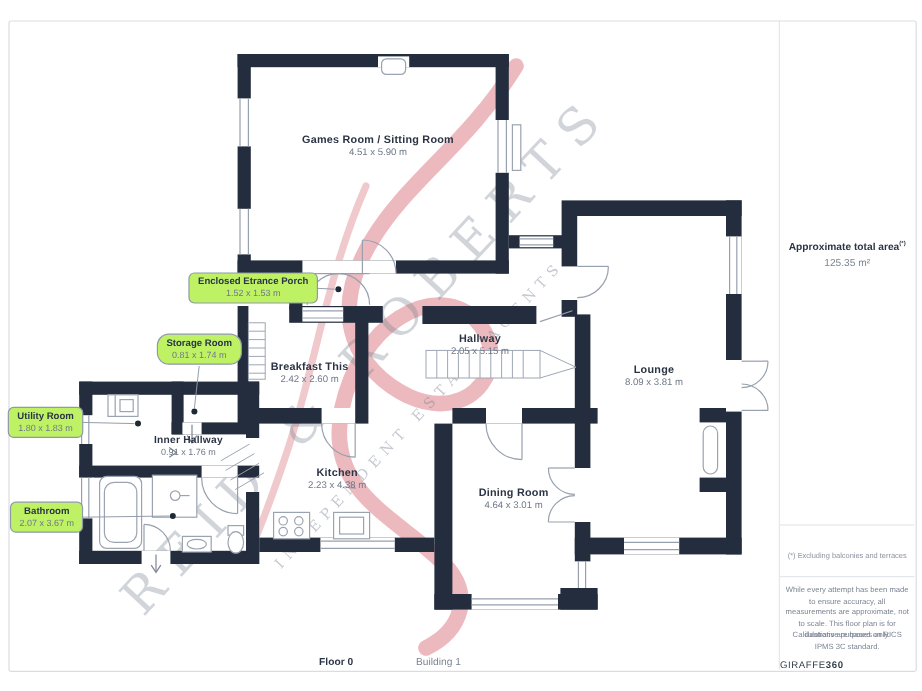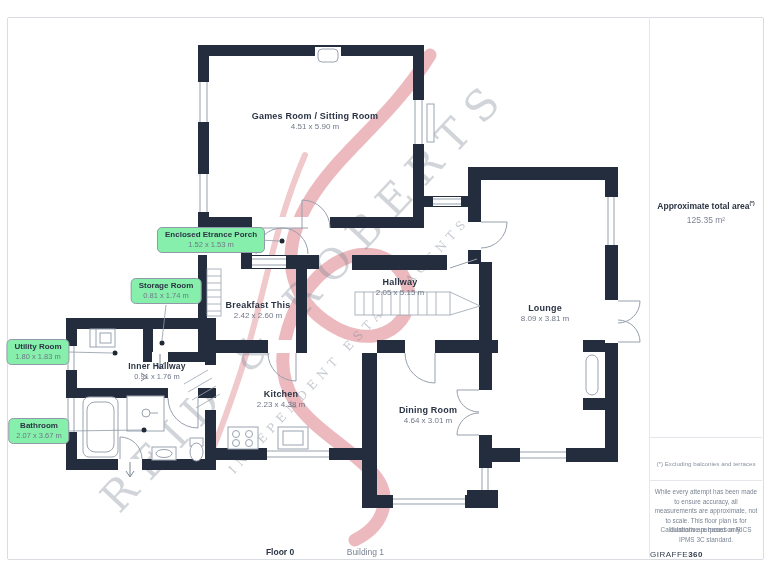--- a/index.html
+++ b/index.html
@@ -6,21 +6,21 @@
   .stage{position:relative;width:768px;height:576px;background:#ffffff;overflow:hidden;
          font-family:"Liberation Sans",sans-serif;}
   .card{position:absolute;left:7px;top:17px;width:755px;height:541px;background:#ffffff;
         border:1px solid #d9dde2;border-radius:2px;}
   .plan-svg{position:absolute;left:0;top:0;z-index:1;}
   .room-label{position:absolute;transform:translateX(-50%);text-align:center;z-index:3;}
   .room-name{font-size:9px;font-weight:bold;color:#2b3444;white-space:nowrap;letter-spacing:.2px;}
   .room-dims{font-size:8px;color:#6f7888;white-space:nowrap;margin-top:1px;}
   .room-label.sm .room-name{font-size:8.5px;}
   .room-label.sm .room-dims{font-size:7.5px;}
-  .callout{position:absolute;transform:translate(-50%,-50%);background:#86efac;
+  .callout{position:absolute;transform:translate(-50%,-50%);background:#bef264;
            border:1px solid #8f99a7;border-radius:5px;padding:2px 7px 3px;text-align:center;z-index:4;}
   .callout-name{font-size:8px;font-weight:bold;color:#2b3444;white-space:nowrap;}
   .callout-dims{font-size:7.5px;color:#6f7888;white-space:nowrap;margin-top:1px;}
   .sidebar{position:absolute;left:650px;top:17px;width:112px;height:541px;z-index:2;}
   .sb-divider{position:absolute;left:0;width:112px;height:1px;background:#e4e7eb;}
   .sb-vline{position:absolute;left:649px;top:17px;width:1px;height:541px;background:#e4e7eb;z-index:2;}
   .total-area{position:absolute;left:0;top:183px;width:112px;text-align:center;}
   .total-area-label{font-size:8.5px;font-weight:bold;color:#2b3444;}
   .total-area-label sup{font-size:5px;}
   .total-area-value{font-size:8.5px;color:#7c8594;margin-top:4px;}
@@ -352,21 +352,21 @@
   </div>
   <div class="room-label sm" style="left:157px;top:361px;">
     <div class="room-name">Inner Hallway</div>
     <div class="room-dims">0.91 x 1.76 m</div>
   </div>
 
   <div class="callout" style="left:211px;top:240px;">
     <div class="callout-name">Enclosed Etrance Porch</div>
     <div class="callout-dims">1.52 x 1.53 m</div>
   </div>
-  <div class="callout" style="left:166px;top:291px;">
+  <div class="callout" style="left:166px;top:291px;border-radius:10px;">
     <div class="callout-name">Storage Room</div>
     <div class="callout-dims">0.81 x 1.74 m</div>
   </div>
   <div class="callout" style="left:38px;top:352px;">
     <div class="callout-name">Utility Room</div>
     <div class="callout-dims">1.80 x 1.83 m</div>
   </div>
   <div class="callout" style="left:39px;top:431px;">
     <div class="callout-name">Bathroom</div>
     <div class="callout-dims">2.07 x 3.67 m</div>

